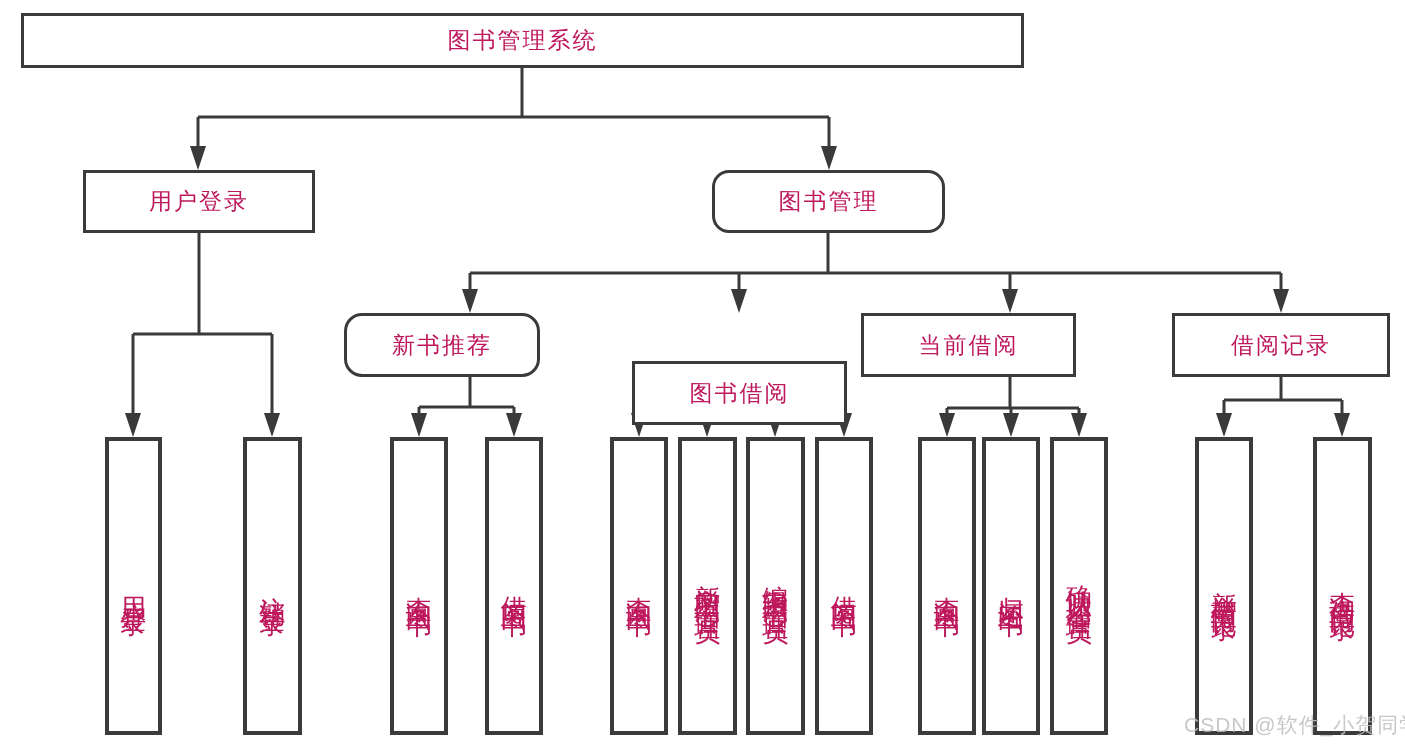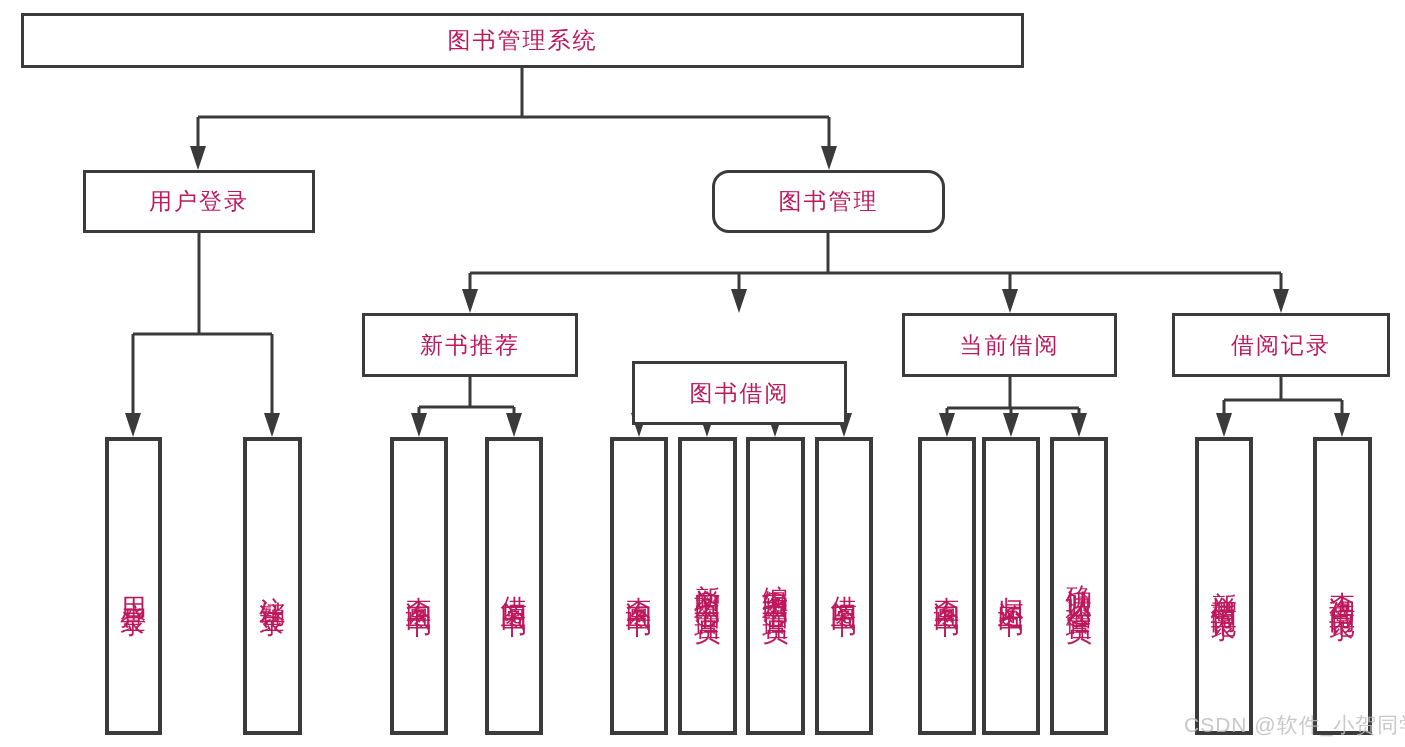--- a/index.html
+++ b/index.html
@@ -112,27 +112,27 @@
     <span>图书管理系统</span>
   </div>
 
   <div class="node hbox" style="left:83px; top:170px; width:232px; height:63px;">
     <span>用户登录</span>
   </div>
   <div class="node hbox" style="left:712px; top:170px; width:233px; height:63px;border-radius:17px;">
     <span>图书管理</span>
   </div>
 
-  <div class="node hbox" style="left:362px; top:313px; width:216px; height:64px;">
+  <div class="node hbox" style="left:344px; top:313px; width:196px; height:64px;border-radius:18px;">
     <span>新书推荐</span>
   </div>
   <div class="node hbox" style="left:632px; top:313px; width:215px; height:64px;margin-top:48px;">
     <span>图书借阅</span>
   </div>
-  <div class="node hbox" style="left:902px; top:313px; width:215px; height:64px;">
+  <div class="node hbox" style="left:861px; top:313px; width:215px; height:64px;">
     <span>当前借阅</span>
   </div>
   <div class="node hbox" style="left:1172px; top:313px; width:218px; height:64px;">
     <span>借阅记录</span>
   </div>
 
   <div class="node vbox" style="left:105px; top:437px; width:57px; height:298px;">
     <span class="vtext">用户登录</span>
   </div>
   <div class="node vbox" style="left:243px; top:437px; width:59px; height:298px;">

